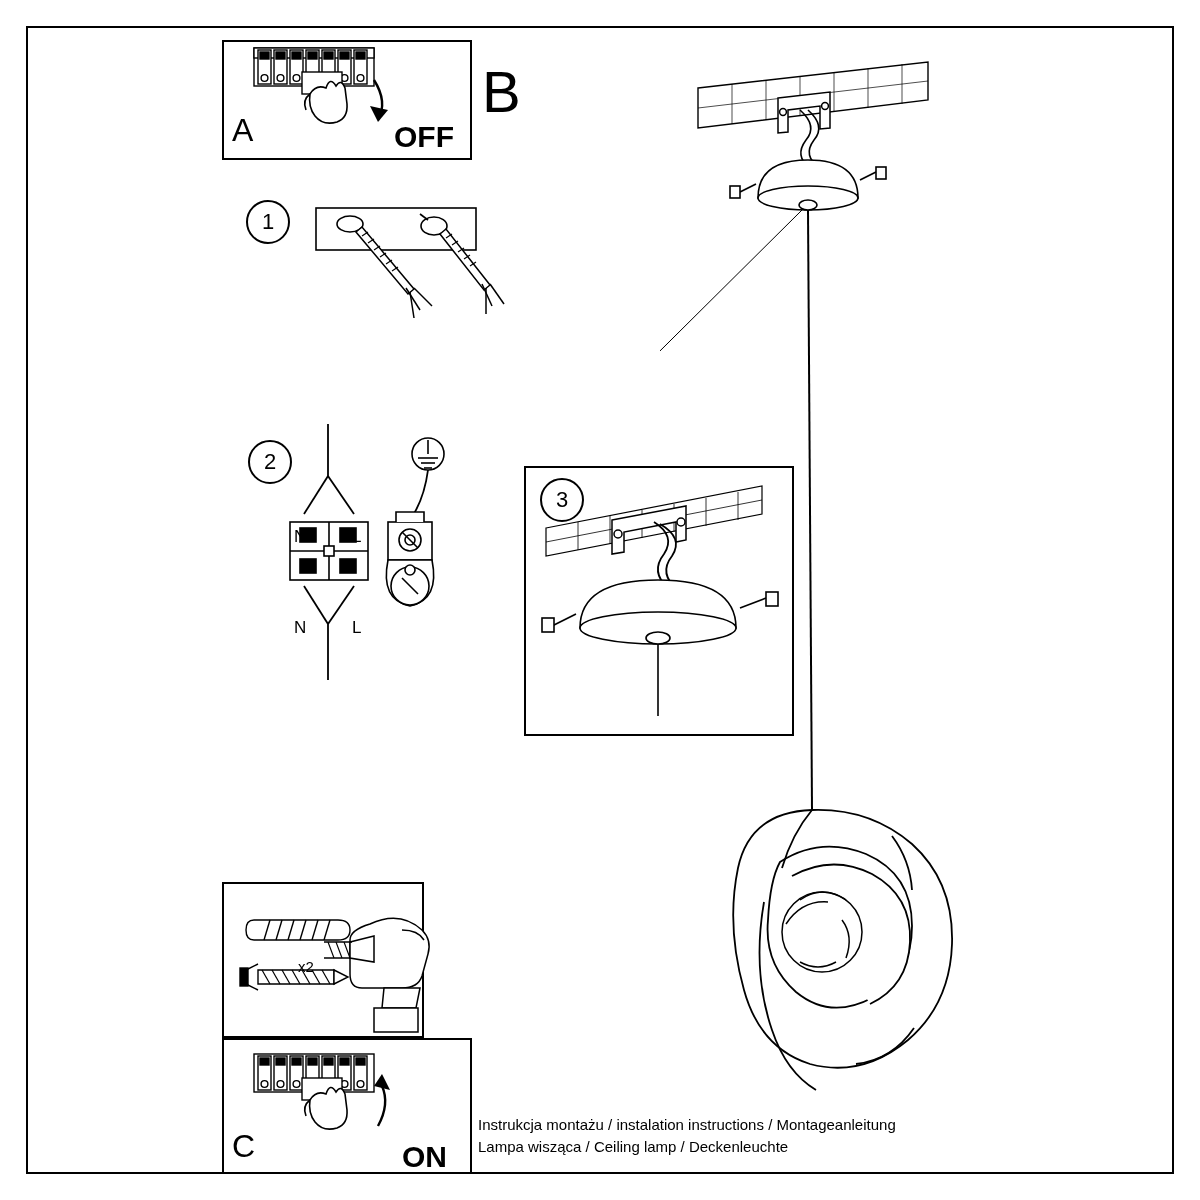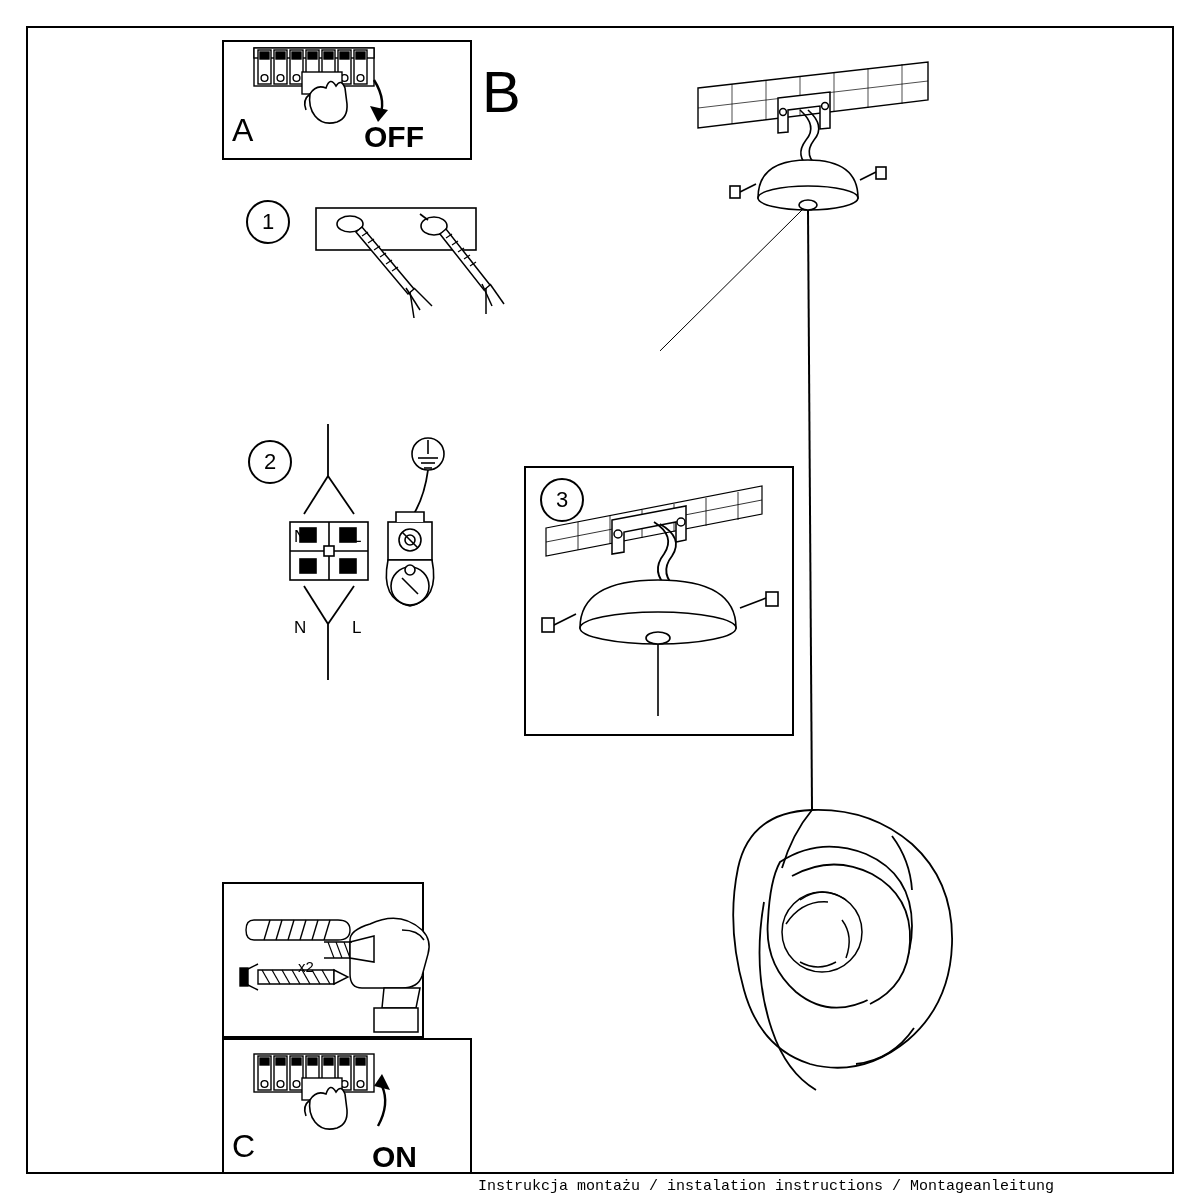--- a/index.html
+++ b/index.html
@@ -5,21 +5,21 @@
   html,body{margin:0;padding:0;background:#ffffff;}
   body{width:1200px;height:1200px;font-family:"Liberation Sans",sans-serif;color:#000;}
   #sheet{position:relative;width:1200px;height:1200px;overflow:hidden;}
   .frame{position:absolute;left:26px;top:26px;width:1148px;height:1148px;border:2px solid #000;box-sizing:border-box;}
   .box{position:absolute;border:2px solid #000;box-sizing:border-box;background:#fff;}
   .lbl{position:absolute;font-family:"Liberation Sans",sans-serif;}
   svg{display:block;}
   .cap{position:absolute;font-size:15px;line-height:22px;letter-spacing:0px;}
   .bigB{position:absolute;font-size:58px;font-weight:400;}
   .letter{position:absolute;font-size:32px;}
-  .onoff{position:absolute;font-size:30px;font-weight:bold;}
+  .onoff{position:absolute;font-size:30px;font-weight:bold;margin-left:30px;}
   .x2{position:absolute;font-size:15px;}
   .circnum{position:absolute;width:40px;height:40px;border:2px solid #000;border-radius:50%;
            display:flex;align-items:center;justify-content:center;font-size:22px;background:#fff;}
 </style>
 </head>
 <body>
 
 <div id="sheet">
 
   <div class="frame"></div>
@@ -372,15 +372,16 @@
 
     <g stroke="#000" stroke-width="1.5" fill="#fff">
       <circle cx="162" cy="882" r="40"></circle>
       <path d="M140 850 q22 -16 46 0" fill="none"></path>
       <path d="M126 874 q16 -24 42 -22" fill="none"></path>
       <path d="M186 908 q8 -22 -4 -38" fill="none"></path>
       <path d="M140 912 q18 10 36 0" fill="none"></path>
     </g>
   </svg>
 
-  <div class="cap" style="left:478px;top:1176px;font-family:Liberation Mono, monospace;">Instrukcja montażu / instalation instructions / Montageanleitung</div>
+  <div class="cap" style="left:478px;top:1114px;">Instrukcja montażu / instalation instructions / Montageanleitung</div>
+  <div class="cap" style="left:478px;top:1136px;">Lampa wisząca / Ceiling lamp  / Deckenleuchte</div>
 
 </div>
 
 </body></html>

